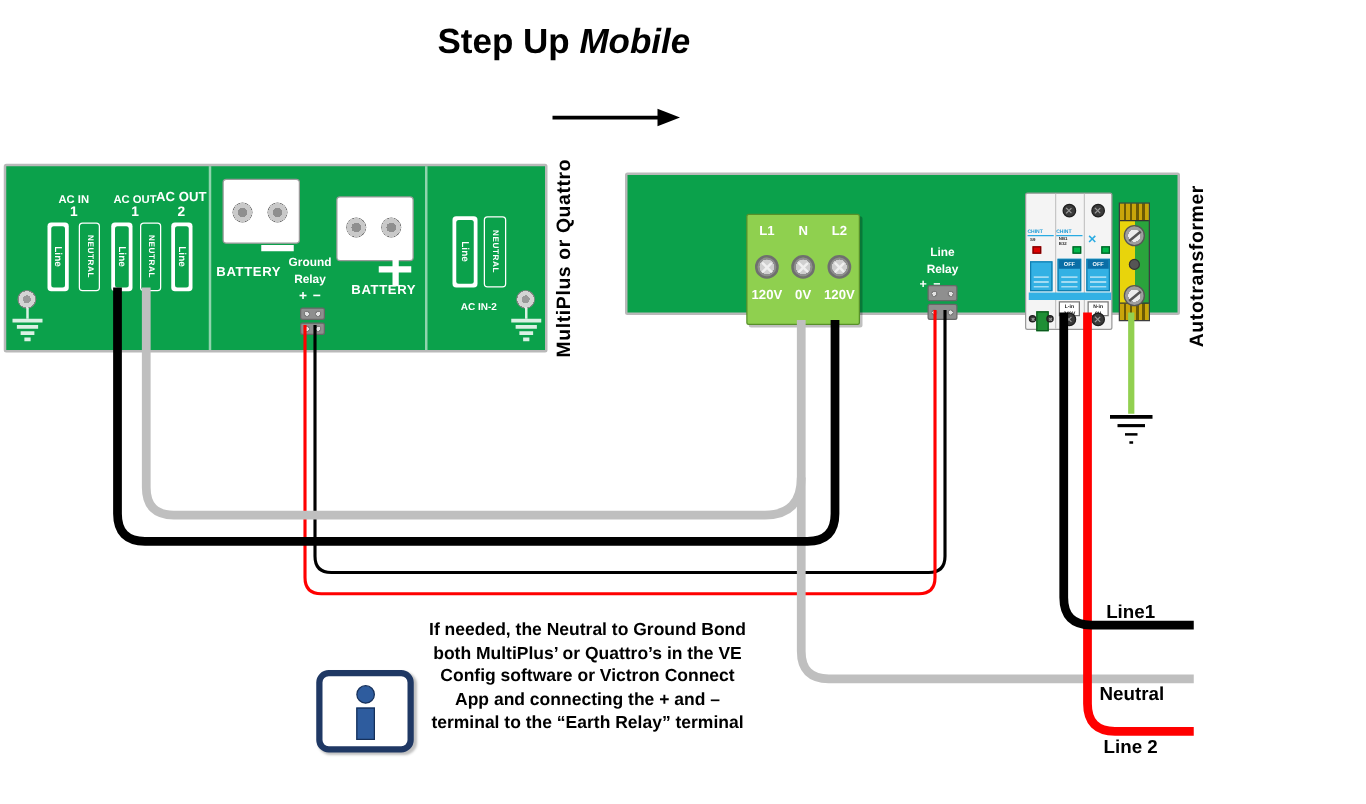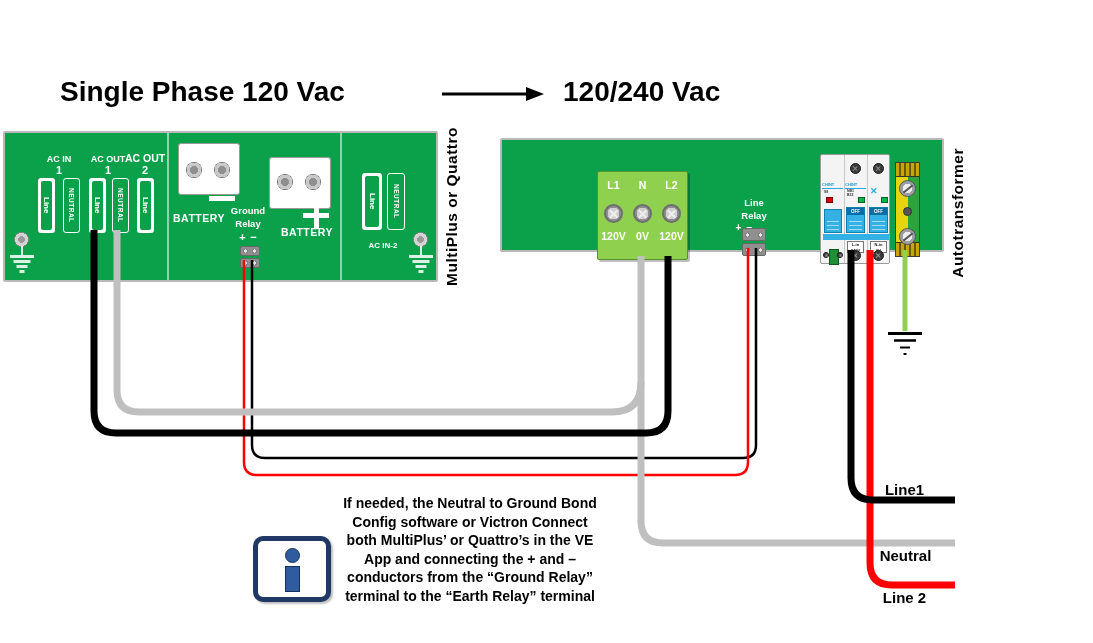--- a/index.html
+++ b/index.html
@@ -108,26 +108,25 @@
              background:var(--info_blue);border:1.5px solid #16305a;box-sizing:border-box;}
   .note{position:absolute;left:290px;top:494px;width:360px;text-align:center;font-size:14px;
         font-weight:700;line-height:18.5px;color:#000;}
   .pm{display:inline-block;width:11px;text-align:center;}
 </style>
 </head>
 <body>
 
 <div id="canvas">
 
-  <div class="sub" style="left:60px;">Single Phase 120 Vac</div>
+  <div class="title"><span>Step Up </span><span class="it">Mobile</span></div>
   <svg class="abs" style="left:438px;top:84px;" width="110" height="20">
     <line x1="4" y1="10" x2="90" y2="10" stroke="#000" stroke-width="3"></line>
     <polygon points="88,3 106,10 88,17" fill="#000"></polygon>
   </svg>
-  <div class="sub" style="left:563px;">120/240 Vac</div>
 
   <div class="board" style="left:3px;top:131px;width:435px;height:151px;">
     <div class="divider" style="left:162px;"></div>
     <div class="divider" style="left:335px;"></div>
 
     <div class="bh" style="left:29px;top:21px;width:50px;">AC IN</div>
     <div class="bh num" style="left:29px;top:32px;width:50px;">1</div>
     <div class="bh" style="left:78px;top:21px;width:50px;">AC OUT</div>
     <div class="bh num" style="left:78px;top:32px;width:50px;">1</div>
     <div class="bh big" style="left:115px;top:20px;width:50px;">AC OUT</div>
@@ -312,19 +311,18 @@
   <div class="wlabel" style="left:872px;top:481px;width:65px;">Line1</div>
   <div class="wlabel" style="left:868px;top:547px;width:75px;">Neutral</div>
   <div class="wlabel" style="left:872px;top:589px;width:65px;">Line 2</div>
 
   <div class="info-icon">
     <div class="dot"></div>
     <div class="stem"></div>
   </div>
   <div class="note">
     <div>If needed, the Neutral to Ground Bond</div>
+    <div>both MultiPlus’ or Quattro’s in the VE</div>
     <div>Config software or Victron Connect</div>
-    <div>both MultiPlus’ or Quattro’s in the VE</div>
     <div>App and connecting the + and –</div>
-    <div>conductors from the “Ground Relay”</div>
     <div>terminal to the “Earth Relay” terminal</div>
   </div>
 </div>
 
 </body></html>

